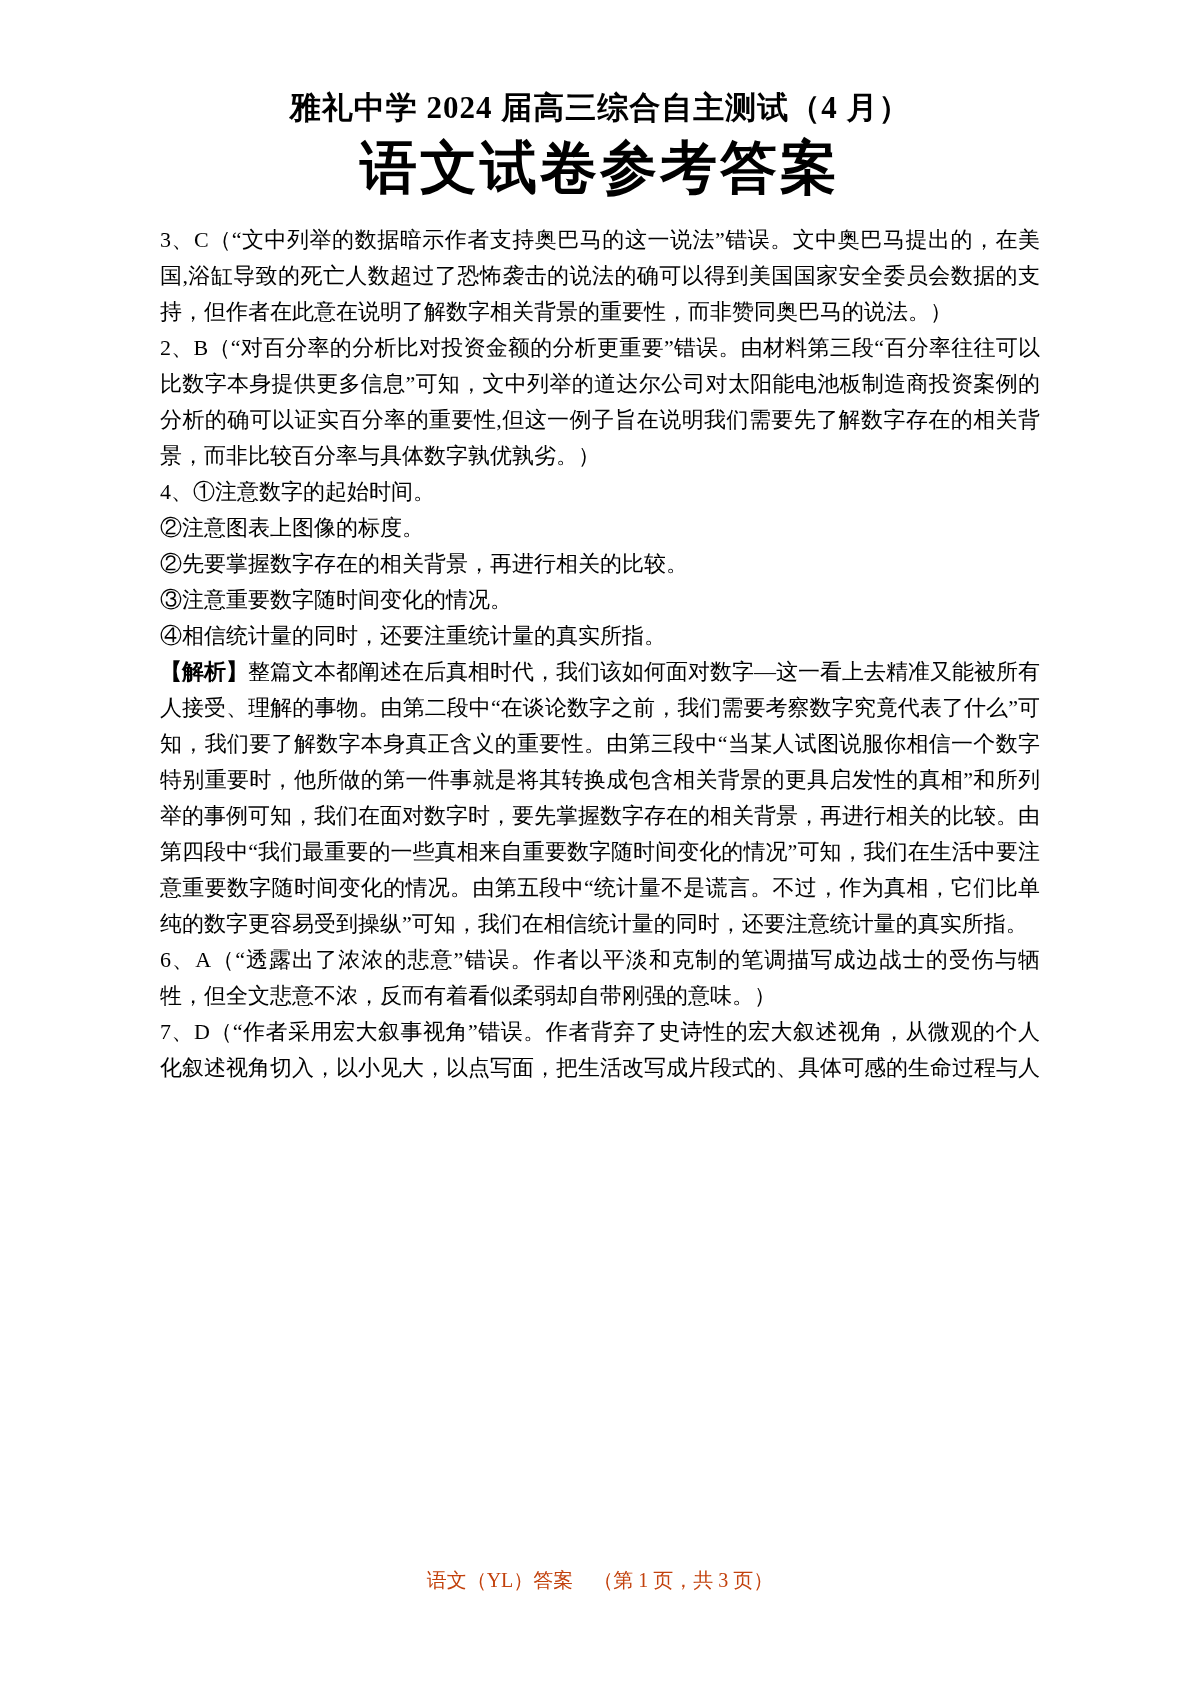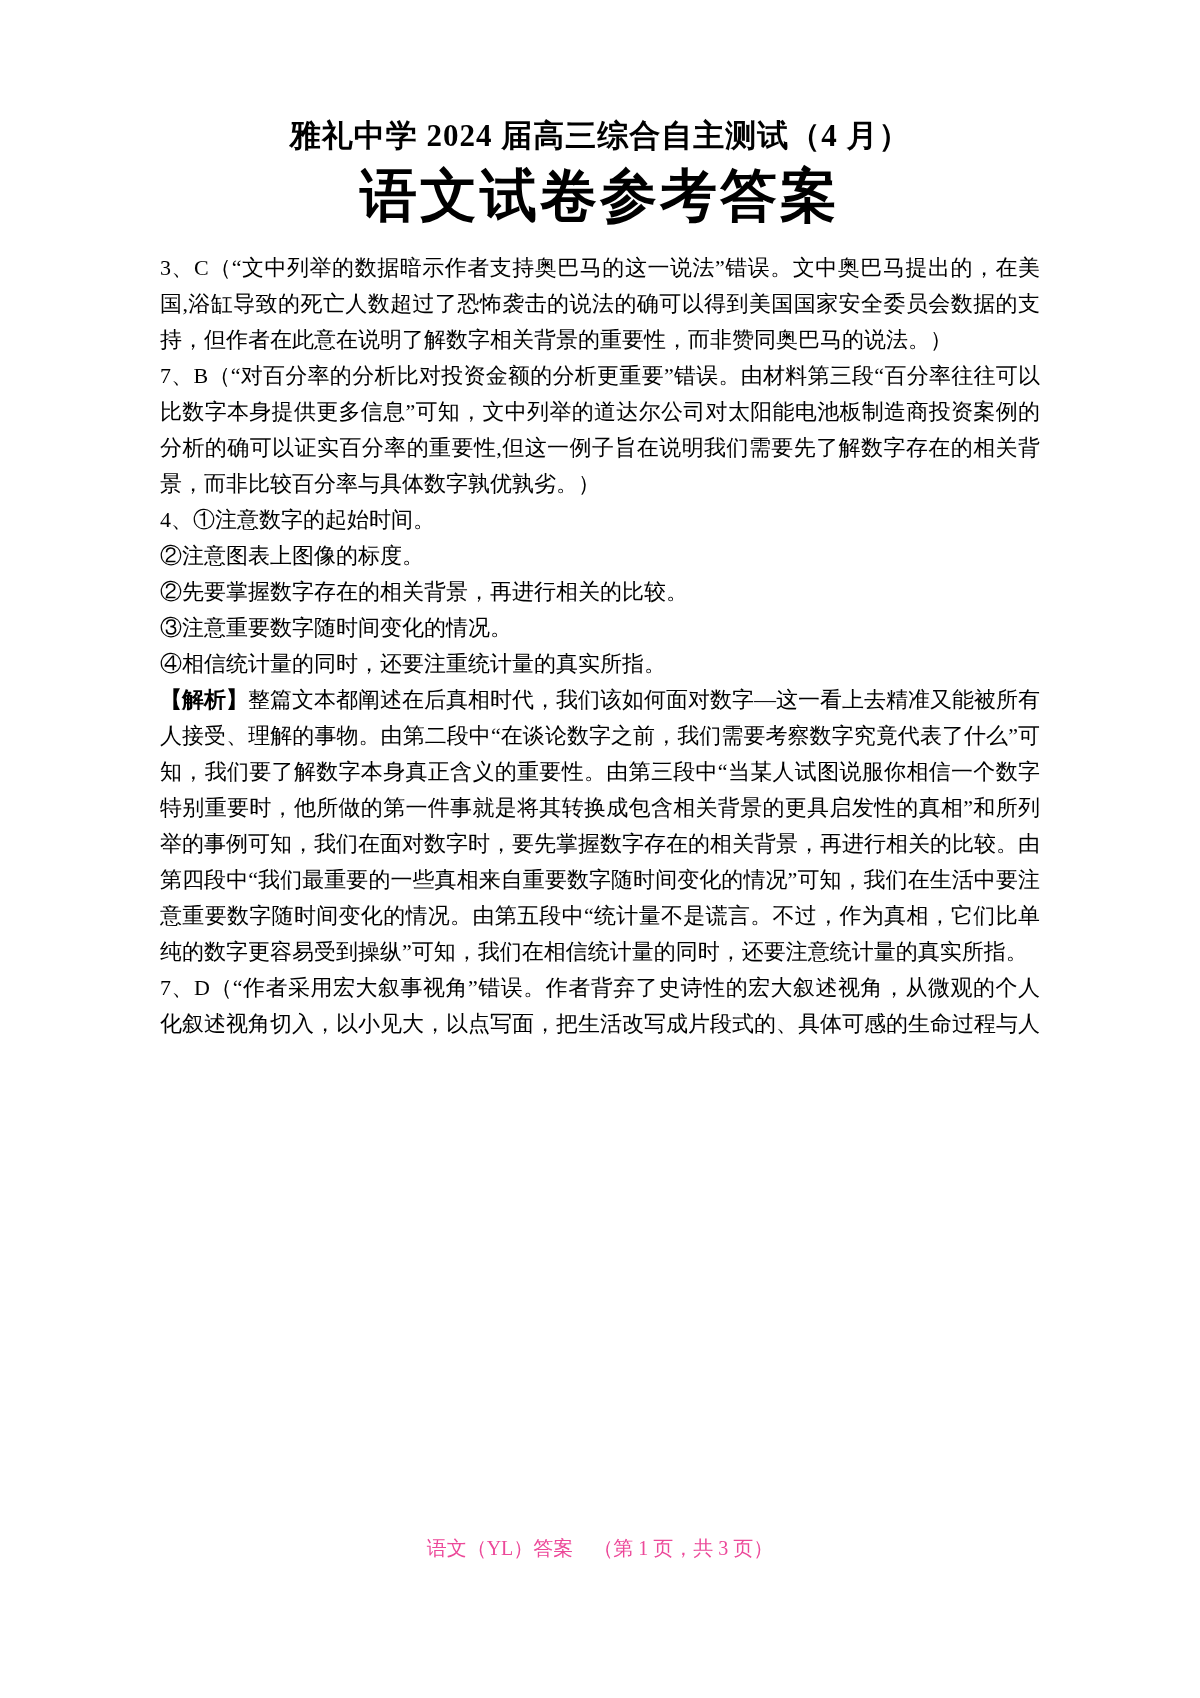--- a/index.html
+++ b/index.html
@@ -8,21 +8,21 @@
     background: #ffffff;
   }
   .page {
     position: relative;
     width: 1200px;
     height: 1698px;
     background: #ffffff;
     color: #000000;
     font-family: "Liberation Serif", "DejaVu Serif", serif;
     box-sizing: border-box;
-    padding: 116px 160px 0 160px;
+    padding: 88px 160px 0 160px;
     overflow: hidden;
   }
   .doc-title {
     margin: 0 0 10px 0;
     text-align: center;
     font-size: 31px;
     font-weight: bold;
     letter-spacing: 1px;
     line-height: 40px;
   }
@@ -45,40 +45,41 @@
     text-align-last: left;
     word-break: break-all;
   }
   .para b {
     font-weight: bold;
   }
   .page-footer {
     position: absolute;
     left: 0;
     right: 0;
-    top: 1534px;
+    top: 1566px;
     text-align: center;
     font-size: 20px;
     line-height: 28px;
-    color: #ec4899;
+    color: #c2410c;
   }
 </style>
 </head>
 <body>
 
 <div class="page">
   <h1 class="doc-title">雅礼中学 2024 届高三综合自主测试（4 月）</h1>
   <h2 class="doc-subtitle">语文试卷参考答案</h2>
 
   <main class="answer-body">
       <p class="para">3、C（“文中列举的数据暗示作者支持奥巴马的这一说法”错误。文中奥巴马提出的，在美国,浴缸导致的死亡人数超过了恐怖袭击的说法的确可以得到美国国家安全委员会数据的支持，但作者在此意在说明了解数字相关背景的重要性，而非赞同奥巴马的说法。）</p>
-      <p class="para">7、B（“对百分率的分析比对投资金额的分析更重要”错误。由材料第三段“百分率往往可以比数字本身提供更多信息”可知，文中列举的道达尔公司对太阳能电池板制造商投资案例的分析的确可以证实百分率的重要性,但这一例子旨在说明我们需要先了解数字存在的相关背景，而非比较百分率与具体数字孰优孰劣。）</p>
+      <p class="para">2、B（“对百分率的分析比对投资金额的分析更重要”错误。由材料第三段“百分率往往可以比数字本身提供更多信息”可知，文中列举的道达尔公司对太阳能电池板制造商投资案例的分析的确可以证实百分率的重要性,但这一例子旨在说明我们需要先了解数字存在的相关背景，而非比较百分率与具体数字孰优孰劣。）</p>
       <p class="para">4、①注意数字的起始时间。</p>
       <p class="para">②注意图表上图像的标度。</p>
       <p class="para">②先要掌握数字存在的相关背景，再进行相关的比较。</p>
       <p class="para">③注意重要数字随时间变化的情况。</p>
       <p class="para">④相信统计量的同时，还要注重统计量的真实所指。</p>
       <p class="para"><b>【解析】</b>整篇文本都阐述在后真相时代，我们该如何面对数字—这一看上去精准又能被所有人接受、理解的事物。由第二段中“在谈论数字之前，我们需要考察数字究竟代表了什么”可知，我们要了解数字本身真正含义的重要性。由第三段中“当某人试图说服你相信一个数字特别重要时，他所做的第一件事就是将其转换成包含相关背景的更具启发性的真相”和所列举的事例可知，我们在面对数字时，要先掌握数字存在的相关背景，再进行相关的比较。由第四段中“我们最重要的一些真相来自重要数字随时间变化的情况”可知，我们在生活中要注意重要数字随时间变化的情况。由第五段中“统计量不是谎言。不过，作为真相，它们比单纯的数字更容易受到操纵”可知，我们在相信统计量的同时，还要注意统计量的真实所指。</p>
+      <p class="para">6、A（“透露出了浓浓的悲意”错误。作者以平淡和克制的笔调描写成边战士的受伤与牺牲，但全文悲意不浓，反而有着看似柔弱却自带刚强的意味。）</p>
       <p class="para">7、D（“作者采用宏大叙事视角”错误。作者背弃了史诗性的宏大叙述视角，从微观的个人化叙述视角切入，以小见大，以点写面，把生活改写成片段式的、具体可感的生命过程与人</p>
     </main>
 
   <div class="page-footer">语文（YL）答案　（第 1 页，共 3 页）</div>
 </div>
 
 </body></html>

